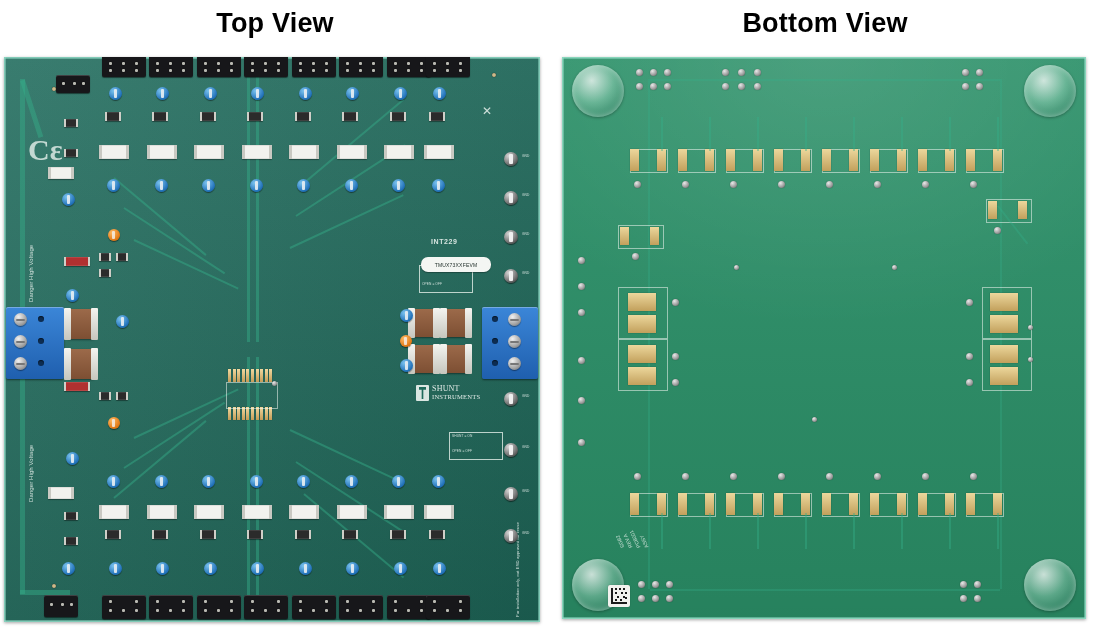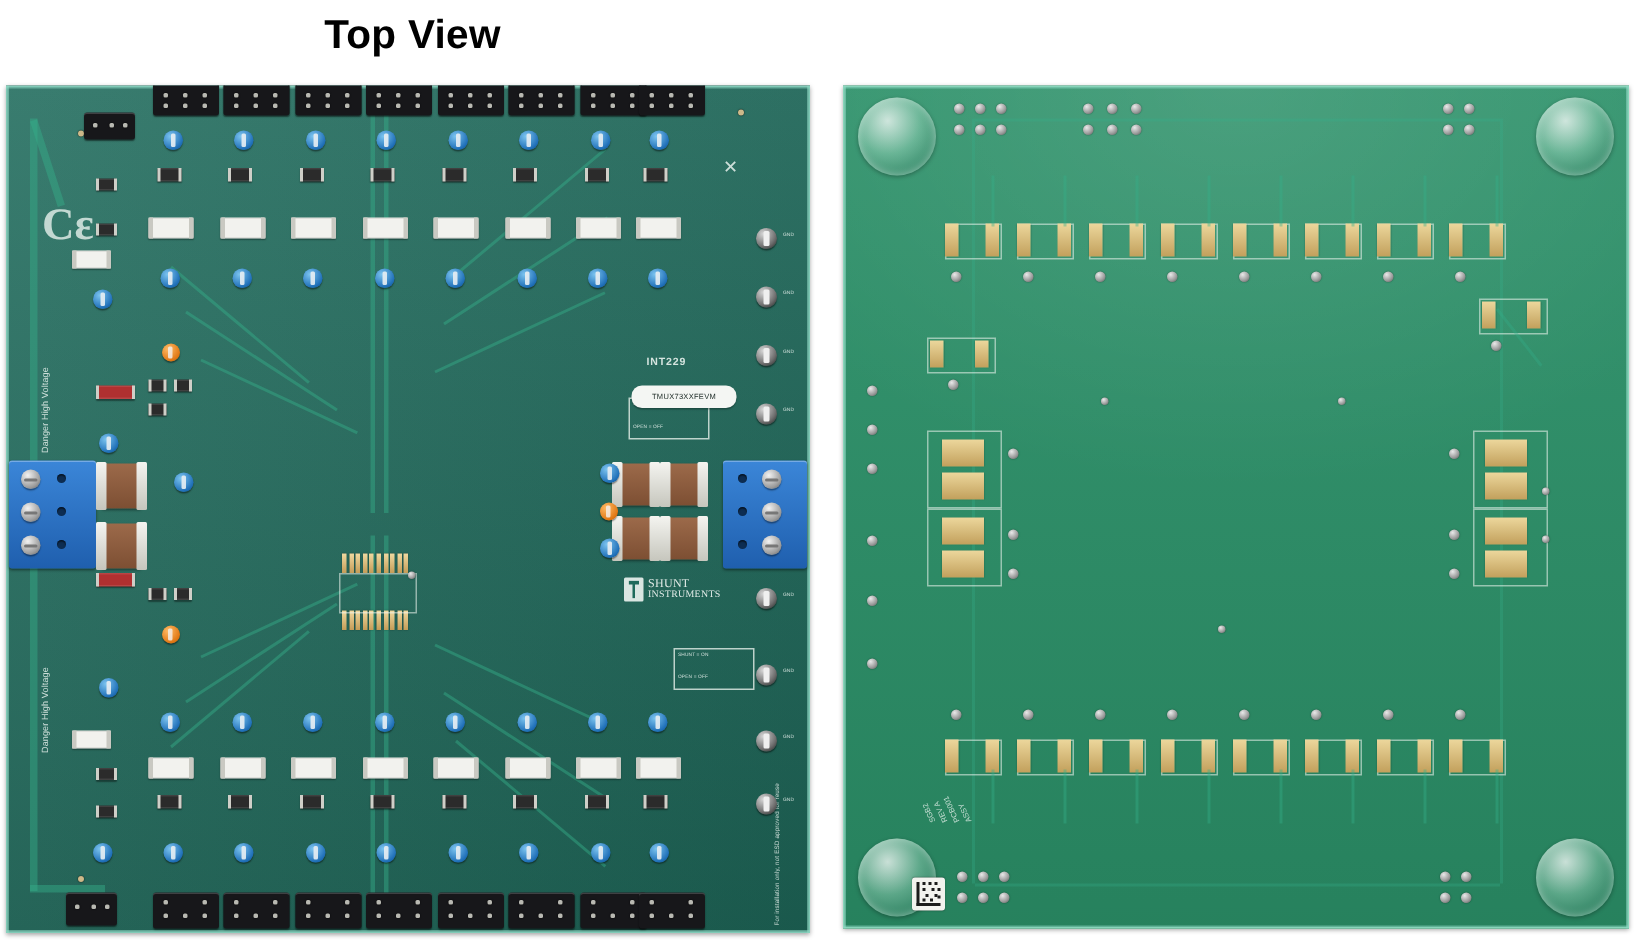--- a/index.html
+++ b/index.html
@@ -520,20 +520,21 @@
         <i style="left:6px;top:7px;"></i>
           <i style="left:17px;top:7px;"></i>
           <i style="left:26px;top:7px;"></i>
       </div>
 
       <div class="silk" style="left:478px;top:48px;font-size:12px;">✕</div>
     </div>
   </div>
 
   <div class="view" style="left:550px;width:550px;height:629px;">
+    <div class="view-title">Bottom View</div>
 
     <div class="board board-bot" style="left:12px;top:57px;width:524px;height:562px;">
 
       <div class="edge" style="left:0;top:0;width:100%;height:2px;"></div>
       <div class="edge" style="left:0;bottom:0;width:100%;height:2px;"></div>
       <div class="edge" style="left:0;top:0;width:2px;height:100%;"></div>
       <div class="edge" style="right:0;top:0;width:2px;height:100%;"></div>
 
       <div class="bumper" style="left:10px;top:8px;width:52px;height:52px;"></div>
       <div class="bumper" style="right:10px;top:8px;width:52px;height:52px;"></div>

